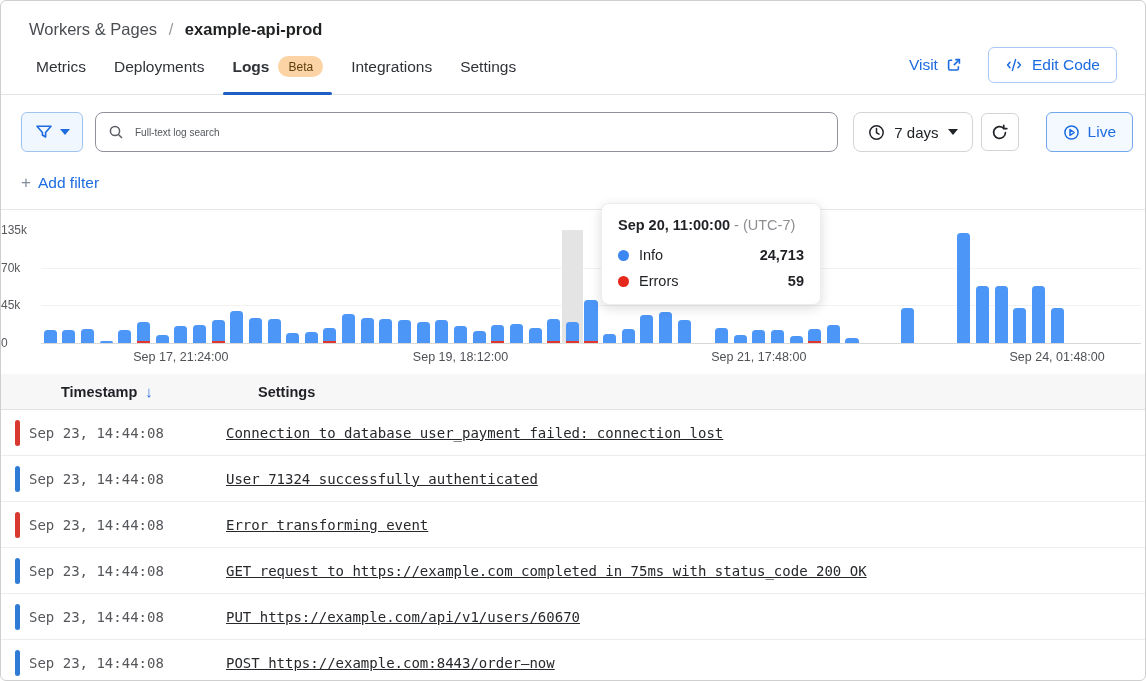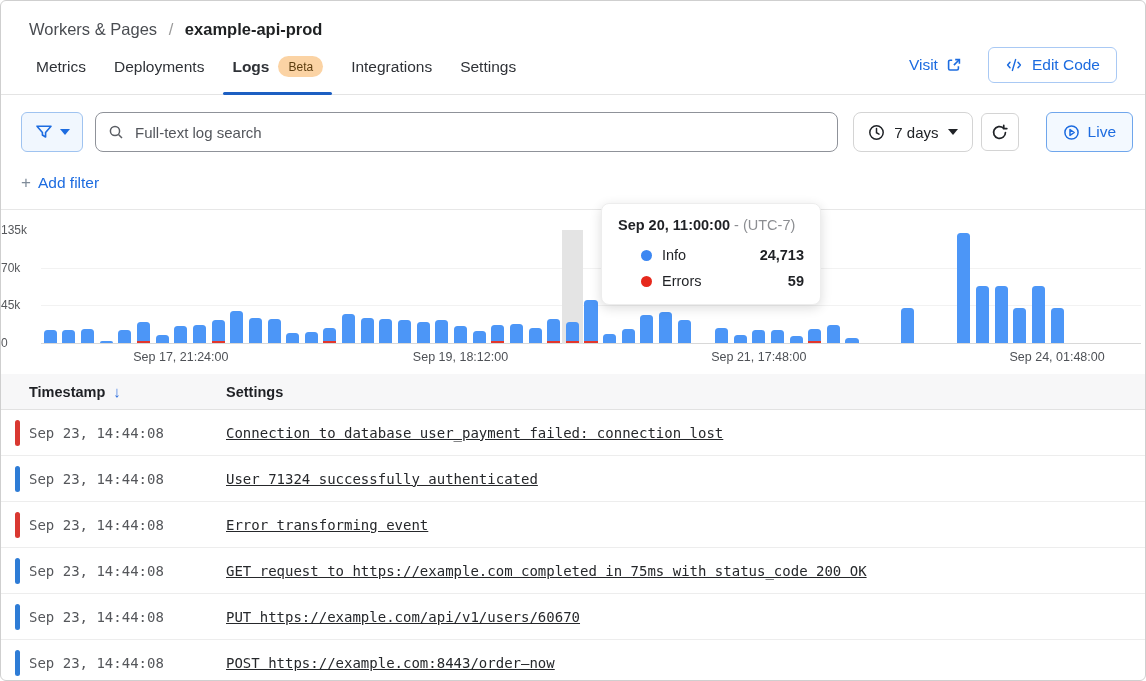--- a/index.html
+++ b/index.html
@@ -22,21 +22,21 @@
   .visit-link{display:flex;align-items:center;gap:8px;color:#1d6ce0;font-size:15.5px;cursor:pointer;}
   .btn-edit{display:flex;align-items:center;gap:9px;border:1px solid #a9c9f4;color:#1d6ce0;border-radius:6px;
             padding:8px 16px;font-size:15.5px;background:#fff;cursor:pointer;}
 
   
   .toolbar{display:flex;align-items:center;padding:17px 12px 16px 20px;}
   .btn-filter{width:62px;height:40px;box-sizing:border-box;border:1px solid #9fc3f0;background:#f1f7fe;border-radius:6px;
               display:flex;align-items:center;justify-content:center;gap:7px;color:#1d6ce0;cursor:pointer;}
   .search{flex:1;margin-left:12px;height:40px;box-sizing:border-box;border:1px solid #8f9299;border-radius:8px;
           display:flex;align-items:center;padding:0 12px;gap:9px;background:#fff;color:#5a5d63;}
-  .search input{border:none;outline:none;flex:1;font-size:15px;color:#333;font-family:inherit;background:transparent;}
+  .search input{border:none;outline:none;flex:1;font-size:10px;color:#333;font-family:inherit;background:transparent;}
   .search input::placeholder{color:#53565c;opacity:1;}
   .btn-days{margin-left:15px;height:40px;box-sizing:border-box;border:1px solid #d4d4d4;border-radius:8px;padding:0 14px;
             display:flex;gap:9px;align-items:center;font-size:15px;color:#202327;background:#fff;cursor:pointer;}
   .btn-refresh{margin-left:8px;width:38px;height:38px;box-sizing:border-box;border:1px solid #d4d4d4;border-radius:6px;
                background:#fff;display:flex;align-items:center;justify-content:center;color:#202327;cursor:pointer;}
   .btn-live{margin-left:27px;height:40px;box-sizing:border-box;padding:0 16px;border:1.5px solid #6fa6ec;border-radius:6px;
             background:#f3f9ff;color:#1d6ce0;display:flex;gap:8px;align-items:center;font-size:15.5px;cursor:pointer;}
   .caret{display:inline-block;width:0;height:0;border-left:5px solid transparent;border-right:5px solid transparent;
          border-top:6px solid currentColor;}
   .add-filter-row{padding:5px 20px 16px;border-bottom:1px solid #e7e7e7;}
@@ -54,28 +54,28 @@
   .bar{position:absolute;bottom:0;left:15%;width:70%;border-radius:3.5px 3.5px 0 0;}
   .errbar{position:absolute;bottom:0;left:15%;width:70%;height:2.5px;}
 
   
   .tooltip{position:absolute;left:600px;top:202px;width:220px;box-sizing:border-box;background:#fff;border:1px solid #ededed;
            border-radius:8px;box-shadow:0 3px 12px rgba(0,0,0,.14);padding:13px 16px 15px;z-index:10;}
   .tip-title{font-size:14.5px;}
   .tip-title b{color:#1f2125;}
   .tip-suffix{color:#8c8e92;}
   .tip-rows{margin-top:14px;}
-  .tip-row{display:flex;align-items:center;margin-top:10px;font-size:14.5px;margin-left:23px;}
+  .tip-row{display:flex;align-items:center;margin-top:10px;font-size:14.5px;}
   .dot{width:11px;height:11px;border-radius:50%;margin-right:10px;flex:0 0 auto;}
   .tip-label{color:#1f2125;}
   .tip-value{margin-left:auto;font-weight:bold;color:#1f2125;}
 
   
   .table-header{display:flex;align-items:center;background:#f7f7f8;border-bottom:1px solid #e2e2e2;height:35px;
-                font-weight:bold;font-size:14.5px;color:#1f2125;}
+                font-weight:bold;font-size:14.5px;color:#1f2125;padding-left:32px;}
   .col-ts{flex:0 0 225px;box-sizing:border-box;padding-left:28px;display:flex;align-items:center;gap:8px;}
   .sort-arrow{color:#2f6fde;font-weight:normal;font-size:15px;}
   .log-row{display:flex;align-items:center;height:45px;border-bottom:1px solid #ededed;position:relative;
            font-family:"DejaVu Sans Mono","Liberation Mono",monospace;font-size:14px;cursor:pointer;}
   .sev{position:absolute;left:14px;top:50%;transform:translateY(-50%);width:5px;height:26px;border-radius:3px;}
   .ts{flex:0 0 225px;box-sizing:border-box;padding-left:28px;color:#55575b;}
   .msg{color:#26282b;white-space:nowrap;text-decoration:underline;}
   .icon{display:inline-flex;align-items:center;justify-content:center;}
 </style>
 </head>

